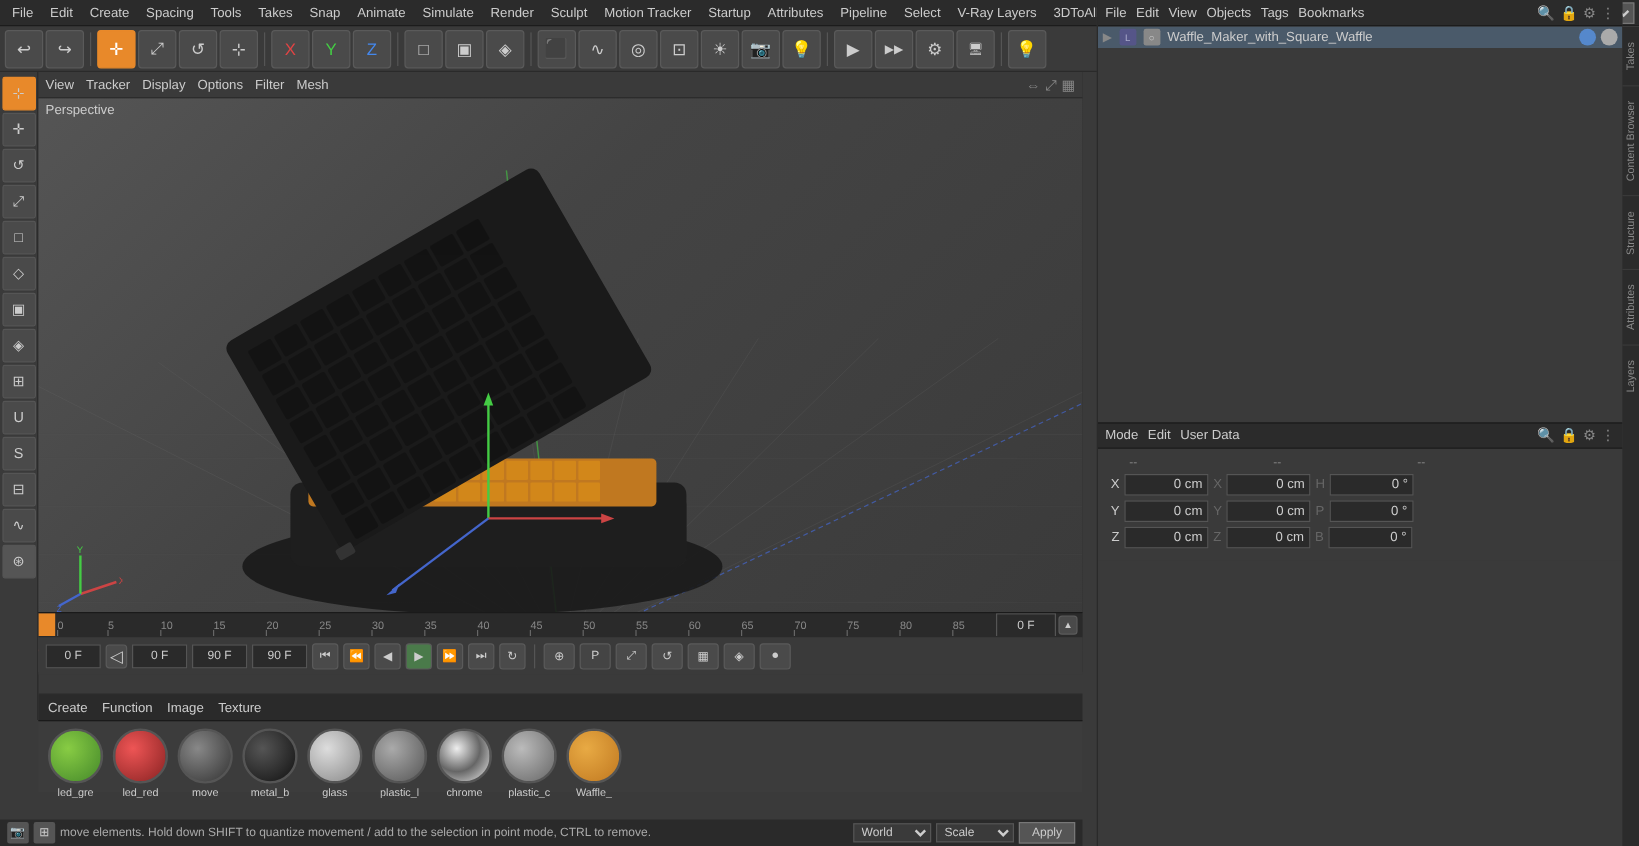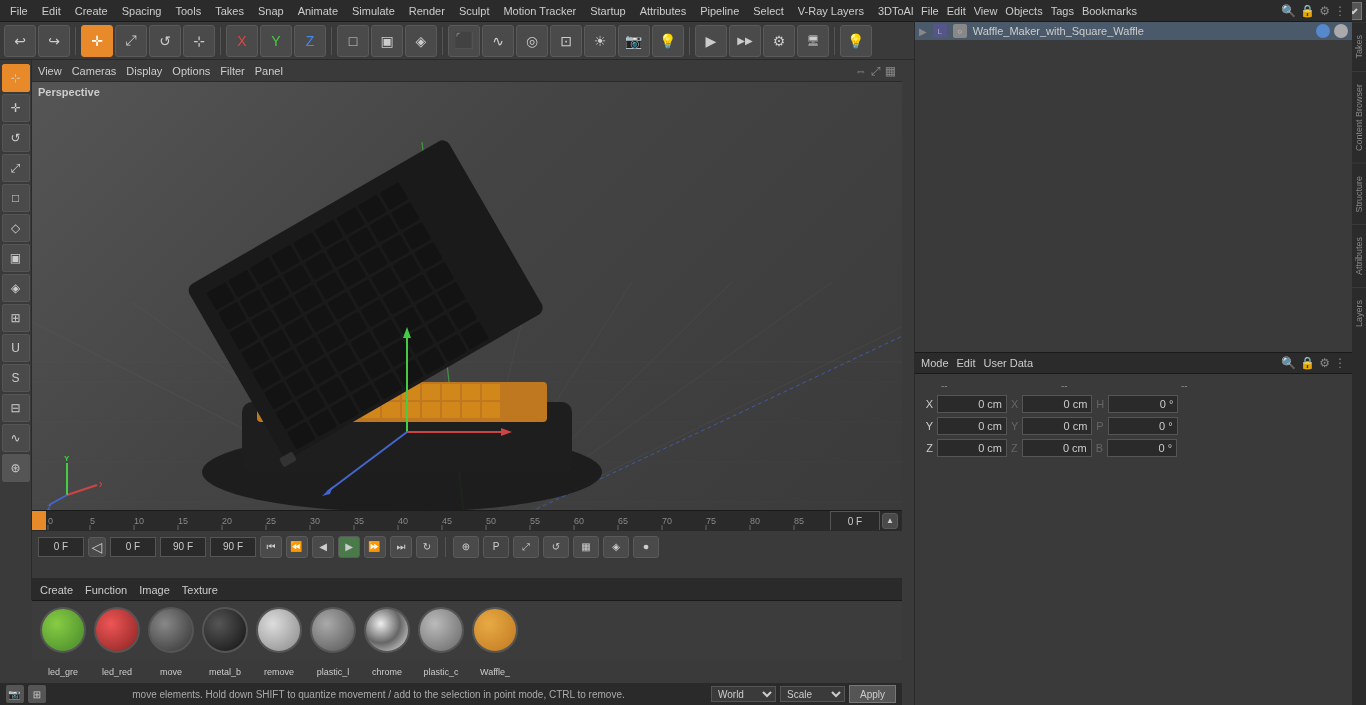--- a/index.html
+++ b/index.html
@@ -22,49 +22,49 @@
     #left-sidebar { position: absolute; left: 0; top: 60px; width: 32px; height: calc(100% - 165px); background: #3a3a3a; border-right: 1px solid #2a2a2a; display: flex; flex-direction: column; align-items: center; padding: 4px 0; gap: 2px; }
     .side-tool { width: 28px; height: 28px; background: #4a4a4a; border: 1px solid #555; border-radius: 2px; display: flex; align-items: center; justify-content: center; cursor: pointer; color: #ccc; font-size: 12px; }
     .side-tool.orange { background: #e8892a; border-color: #e8892a; }
 
     
     #viewport-container { position: absolute; left: 32px; top: 60px; width: 870px; height: 500px; background: #2a2a2a; }
     #viewport-header { height: 22px; background: #3a3a3a; border-bottom: 1px solid #2a2a2a; display: flex; align-items: center; padding: 0 6px; gap: 10px; }
     .vp-menu { color: #ccc; cursor: pointer; font-size: 11px; }
     .vp-corner-icons { margin-left: auto; display: flex; gap: 4px; }
     .vp-corner-icon { color: #888; cursor: pointer; font-size: 12px; }
-    #viewport-canvas { width: 870px; height: 478px; background: linear-gradient(135deg, #555 0%, #444 40%, #3a3a3a 100%); position: relative; overflow: hidden; font-weight: bold; }
+    #viewport-canvas { width: 870px; height: 478px; background: linear-gradient(135deg, #555 0%, #444 40%, #3a3a3a 100%); position: relative; overflow: hidden; }
     .perspective-label { position: absolute; top: 4px; left: 6px; color: #ccc; font-size: 11px; }
     .grid-spacing { position: absolute; bottom: 8px; right: 10px; color: #ccc; font-size: 11px; }
 
     
     .vp-grid { position: absolute; top: 0; left: 0; width: 100%; height: 100%; }
 
     
     #right-panel { position: absolute; right: 0; top: 0; width: 452px; height: 705px; background: #3a3a3a; border-left: 1px solid #2a2a2a; display: flex; flex-direction: column; }
     .right-menu { color: #ccc; font-size: 11px; cursor: pointer; }
     .obj-row { display: flex; align-items: center; gap: 6px; padding: 2px 4px; }
     .obj-name { color: #ccc; font-size: 11px; }
     .coord-row { display: flex; align-items: center; gap: 4px; margin-bottom: 4px; }
     .coord-label { width: 12px; color: #ccc; font-size: 11px; text-align: right; }
     .coord-input { width: 70px; height: 18px; background: #2a2a2a; border: 1px solid #555; color: #ccc; font-size: 11px; padding: 0 4px; text-align: right; }
     .coord-separator { color: #666; font-size: 11px; }
     .tl-input { width: 50px; height: 18px; background: #2a2a2a; border: 1px solid #555; color: #ccc; font-size: 11px; padding: 0 4px; text-align: center; }
     #material-bar { position: absolute; left: 32px; top: 578px; width: 870px; height: 82px; background: #3c3c3c; border-top: 1px solid #2a2a2a; }
     #mat-bar-header { height: 22px; background: #2a2a2a; border-bottom: 1px solid #1a1a1a; display: flex; align-items: center; padding: 0 8px; gap: 12px; }
     .mat-menu { color: #ccc; font-size: 11px; cursor: pointer; }
     #mat-items { display: flex; align-items: center; padding: 6px 8px; gap: 8px; overflow-x: auto; }
-    .mat-item { display: flex; flex-direction: column; align-items: center; gap: 14px; cursor: pointer; }
+    .mat-item { display: flex; flex-direction: column; align-items: center; gap: 2px; cursor: pointer; }
     .mat-swatch { width: 46px; height: 46px; border-radius: 50%; border: 2px solid #555; }
     .mat-label { font-size: 9px; color: #ccc; text-align: center; max-width: 50px; overflow: hidden; text-overflow: ellipsis; white-space: nowrap; }
 
     
     #bottom-bar { position: absolute; bottom: 0; left: 0; width: 902px; height: 22px; background: #2a2a2a; display: flex; align-items: center; padding: 0 6px; gap: 4px; }
     .bottom-icons { display: flex; gap: 4px; align-items: center; }
-    .bottom-status { color: #aaa; font-size: 10px; flex: 1; overflow: hidden; white-space: nowrap; text-overflow: ellipsis; text-align: center; }
+    .bottom-status { color: #aaa; font-size: 10px; flex: 1; overflow: hidden; white-space: nowrap; text-overflow: ellipsis; }
     .coord-bar { display: flex; align-items: center; gap: 4px; margin-left: auto; }
     .coord-bar-dropdown { width: 65px; height: 16px; background: #3a3a3a; border: 1px solid #555; color: #ccc; font-size: 10px; padding: 0 2px; }
     .apply-btn { height: 18px; padding: 0 10px; background: #555; border: 1px solid #777; color: #ccc; font-size: 10px; cursor: pointer; }
 
     
     .waffle-svg { position: absolute; top: 30px; left: 80px; width: 580px; height: 440px; }
 
     
     #tl-area { position: absolute; left: 32px; top: 510px; width: 870px; height: 20px; background: #2a2a2a; border-top: 1px solid #1a1a1a; display: flex; align-items: center; padding: 0; overflow: hidden; }
     #tl-playback { position: absolute; left: 32px; top: 530px; width: 870px; height: 32px; background: #3a3a3a; border-top: 1px solid #2a2a2a; display: flex; align-items: center; padding: 0 6px; gap: 4px; }
@@ -176,25 +176,25 @@
   <div class="side-tool">U</div>
   <div class="side-tool">S</div>
   <div class="side-tool">⊟</div>
   <div class="side-tool">∿</div>
   <div class="side-tool" style="background:#555;">⊛</div>
 </div>
 
 <div id="viewport-container">
   <div id="viewport-header">
     <div class="vp-menu">View</div>
-    <div class="vp-menu">Cameras</div>
+    <div class="vp-menu">Tracker</div>
     <div class="vp-menu">Display</div>
     <div class="vp-menu">Options</div>
     <div class="vp-menu">Filter</div>
-    <div class="vp-menu">Panel</div>
+    <div class="vp-menu">Mesh</div>
     <div class="vp-corner-icons">
       <span class="vp-corner-icon">⇔</span>
       <span class="vp-corner-icon">⤢</span>
       <span class="vp-corner-icon">▦</span>
     </div>
   </div>
   <div id="viewport-canvas">
     <span class="perspective-label">Perspective</span>
 
     <svg class="vp-grid" xmlns="http://www.w3.org/2000/svg">
@@ -467,21 +467,21 @@
     <div class="mat-item">
       <div class="mat-swatch swatch-darkgray"></div>
       <span class="mat-label">move</span>
     </div>
     <div class="mat-item">
       <div class="mat-swatch swatch-black"></div>
       <span class="mat-label">metal_b</span>
     </div>
     <div class="mat-item">
       <div class="mat-swatch swatch-silver"></div>
-      <span class="mat-label">remove</span>
+      <span class="mat-label">glass</span>
     </div>
     <div class="mat-item">
       <div class="mat-swatch swatch-plastic"></div>
       <span class="mat-label">plastic_l</span>
     </div>
     <div class="mat-item">
       <div class="mat-swatch swatch-chrome"></div>
       <span class="mat-label">chrome</span>
     </div>
     <div class="mat-item">

